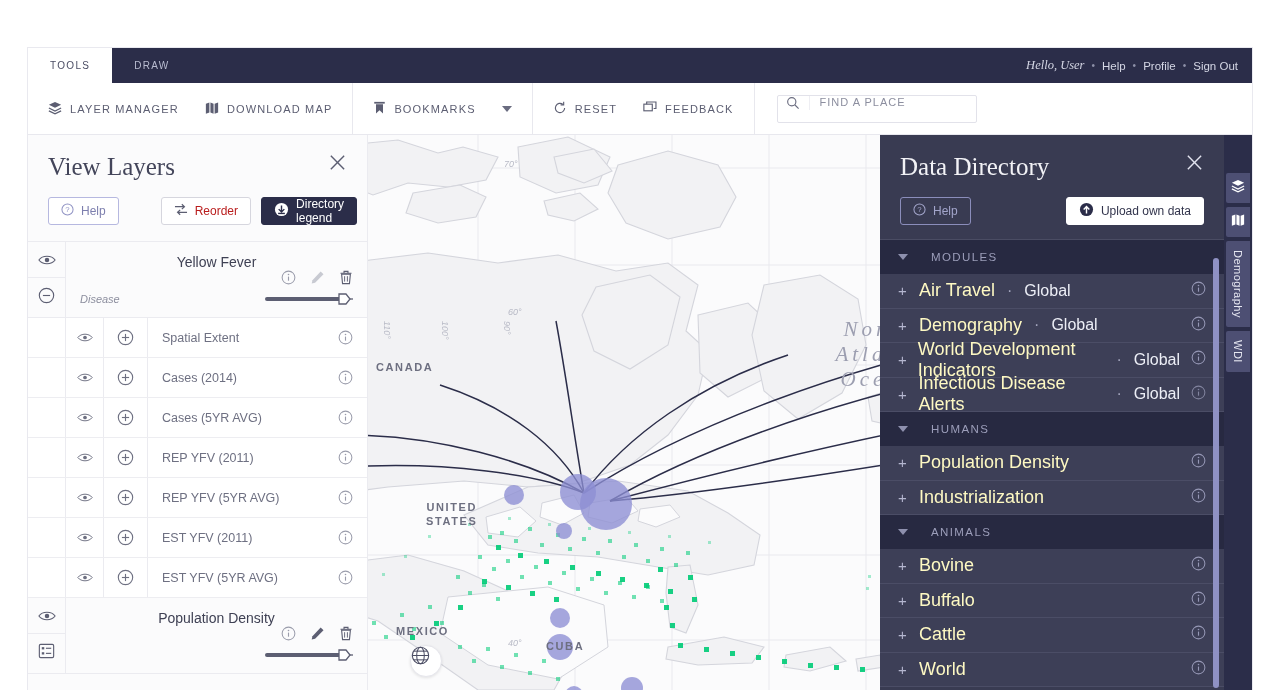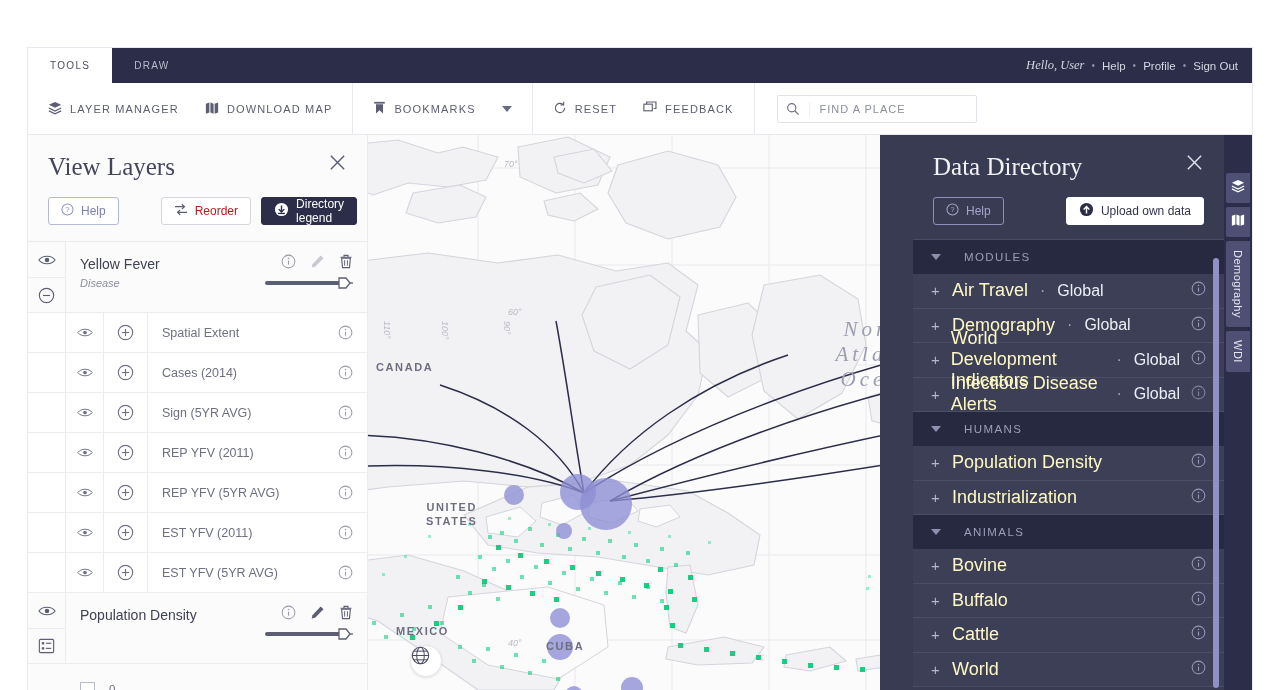--- a/index.html
+++ b/index.html
@@ -50,21 +50,21 @@
   }
   .tb-item {
     display: flex; align-items: center; gap: 8px;
     font-size: 11px; letter-spacing: 1.15px; color: #5c5e72;
     cursor: pointer; white-space: nowrap;
   }
   .tb-item svg { flex: none; }
   .caret { width: 0; height: 0; border-left: 5px solid transparent; border-right: 5px solid transparent;
            border-top: 6px solid #6a6c80; cursor: pointer; }
   .searchbox {
-    display: flex; align-items: center; height: 28px; margin: auto 0 auto 22px;
+    display: flex; align-items: flex-start; height: 28px; margin: auto 0 auto 22px;
     border: 1px solid #e2e2ea; border-radius: 2px; width: 200px; background:#fff;
   }
   .searchbox .sicon { width: 32px; display: flex; align-items: center; justify-content: center;
                       border-right: 1px solid #eeeef3; }
   .searchbox input {
     flex: 1; border: 0; outline: none; font-size: 11px; letter-spacing: 1px;
     color: #6b6d80; padding-left: 10px; font-family: "Liberation Sans", sans-serif;
     background: transparent;
   }
   .searchbox input::placeholder { color: #8c8e9f; letter-spacing: 1px; }
@@ -122,21 +122,21 @@
   .lyr-group { display: flex; border-bottom: 1px solid #ebebf0; background: #fbfbfc; }
   .lyr-gutter {
     width: 38px; flex: none; border-right: 1px solid #ebebf0;
     display: flex; flex-direction: column;
   }
   .gut-cell {
     height: 35px; display: flex; align-items: center; justify-content: center; cursor: pointer;
   }
   .gut-cell + .gut-cell { border-top: 1px solid #ebebf0; }
   .lyr-main { flex: 1; padding: 12px 14px 10px 14px; }
-  .lyr-name-row { display: flex; align-items: center; }
+  .lyr-name-row { display: flex; align-items: center; flex-direction: column; }
   .lyr-name { font-size: 14px; color: #3f4154; }
   .lyr-tools { margin-left: auto; display: flex; align-items: center; gap: 14px; }
   .lyr-sub-row { display: flex; align-items: center; margin-top: 2px; }
   .lyr-sub { font-size: 11px; color: #8c8e9e; font-style: italic; }
   .slider { margin-left: auto; width: 88px; height: 16px; position: relative; }
   .slider .track { position: absolute; left: 0; top: 6px; width: 76px; height: 4px;
                    background: #5c5e72; border-radius: 2px; }
   .slider .knob { position: absolute; right: 2px; top: 0; width: 14px; height: 16px; }
 
   .sub-row {
@@ -153,21 +153,21 @@
               justify-content: center; cursor: pointer; }
 
   .legend-rows { padding: 14px 0 0 52px; background: #fbfbfc; }
   .legend-row { display: flex; align-items: center; height: 22px; gap: 14px; }
   .swatch { width: 15px; height: 15px; border: 1px solid #b9bbc6; }
   .legend-text { font-size: 11.5px; color: #6e7082; }
 
   
   .ddir {
     position: absolute; right: 28px; top: 87px; width: 344px; height: 555px;
-    background: #393b52; display: flex; flex-direction: column; overflow: hidden; padding-left: 33px;
+    background: #393b52; display: flex; flex-direction: column; overflow: hidden;
   }
   .dd-head { padding: 18px 20px 0 20px; }
   .dd-title-row { display: flex; align-items: flex-start; }
   .dd-title { font-family: "Liberation Serif", serif; font-size: 25px; color: #f2f2f6; }
   .dd-close { margin-left: auto; cursor: pointer; }
   .dd-actions { display: flex; align-items: center; margin: 16px 0 14px 0; }
   .btn.ddhelp { background: transparent; border-color: #8b8dbb; color: #a3a5cb; }
   .btn.white { background: #fff; border-color: #fff; color: #32344c; margin-left: auto; }
   .dd-list { flex: 1; overflow: hidden; border-top: 1px solid #4a4c63; position: relative; }
   .dd-section {
@@ -679,21 +679,21 @@
               <circle cx="10" cy="6.5" r="2.3" fill="#6e7082"></circle>
             </svg>
         </div>
         <div class="sub-plus">
           <svg width="17" height="17" viewBox="0 0 18 18">
               <circle cx="9" cy="9" r="7.6" stroke="#6e7082" stroke-width="1.2" fill="none"></circle>
               <line x1="5.2" y1="9" x2="12.8" y2="9" stroke="#6e7082" stroke-width="1.2"></line>
               <line x1="9" y1="5.2" x2="9" y2="12.8" stroke="#6e7082" stroke-width="1.2"></line>
             </svg>
         </div>
-        <div class="sub-label">Sign (5YR AVG)</div>
+        <div class="sub-label">Cases (5YR AVG)</div>
         <div class="sub-info">
           <svg width="15" height="15" viewBox="0 0 16 16">
               <circle cx="8" cy="8" r="6.8" stroke="#9a9cab" stroke-width="1.1" fill="none"></circle>
               <line x1="8" y1="7" x2="8" y2="11.4" stroke="#9a9cab" stroke-width="1.2"></line>
               <circle cx="8" cy="4.8" r="0.85" fill="#9a9cab"></circle>
             </svg>
         </div>
       </div>
 
       <div class="sub-row">

